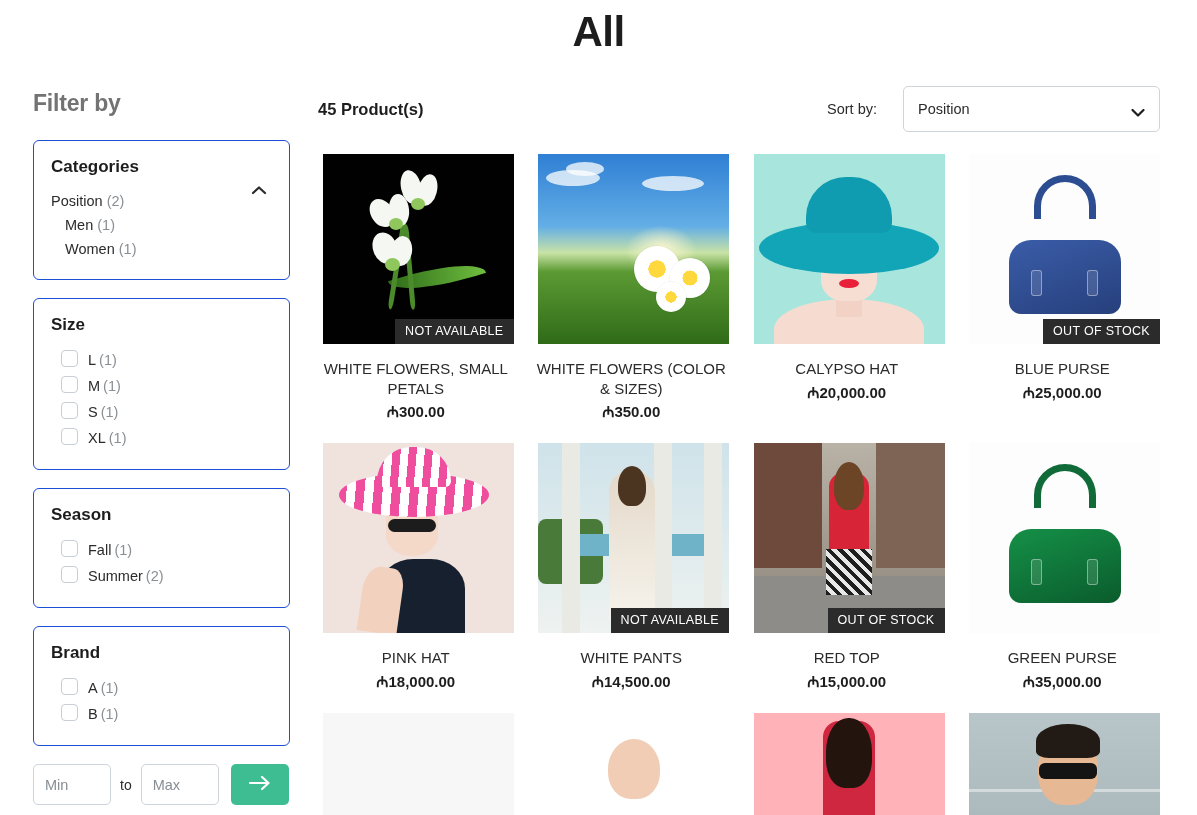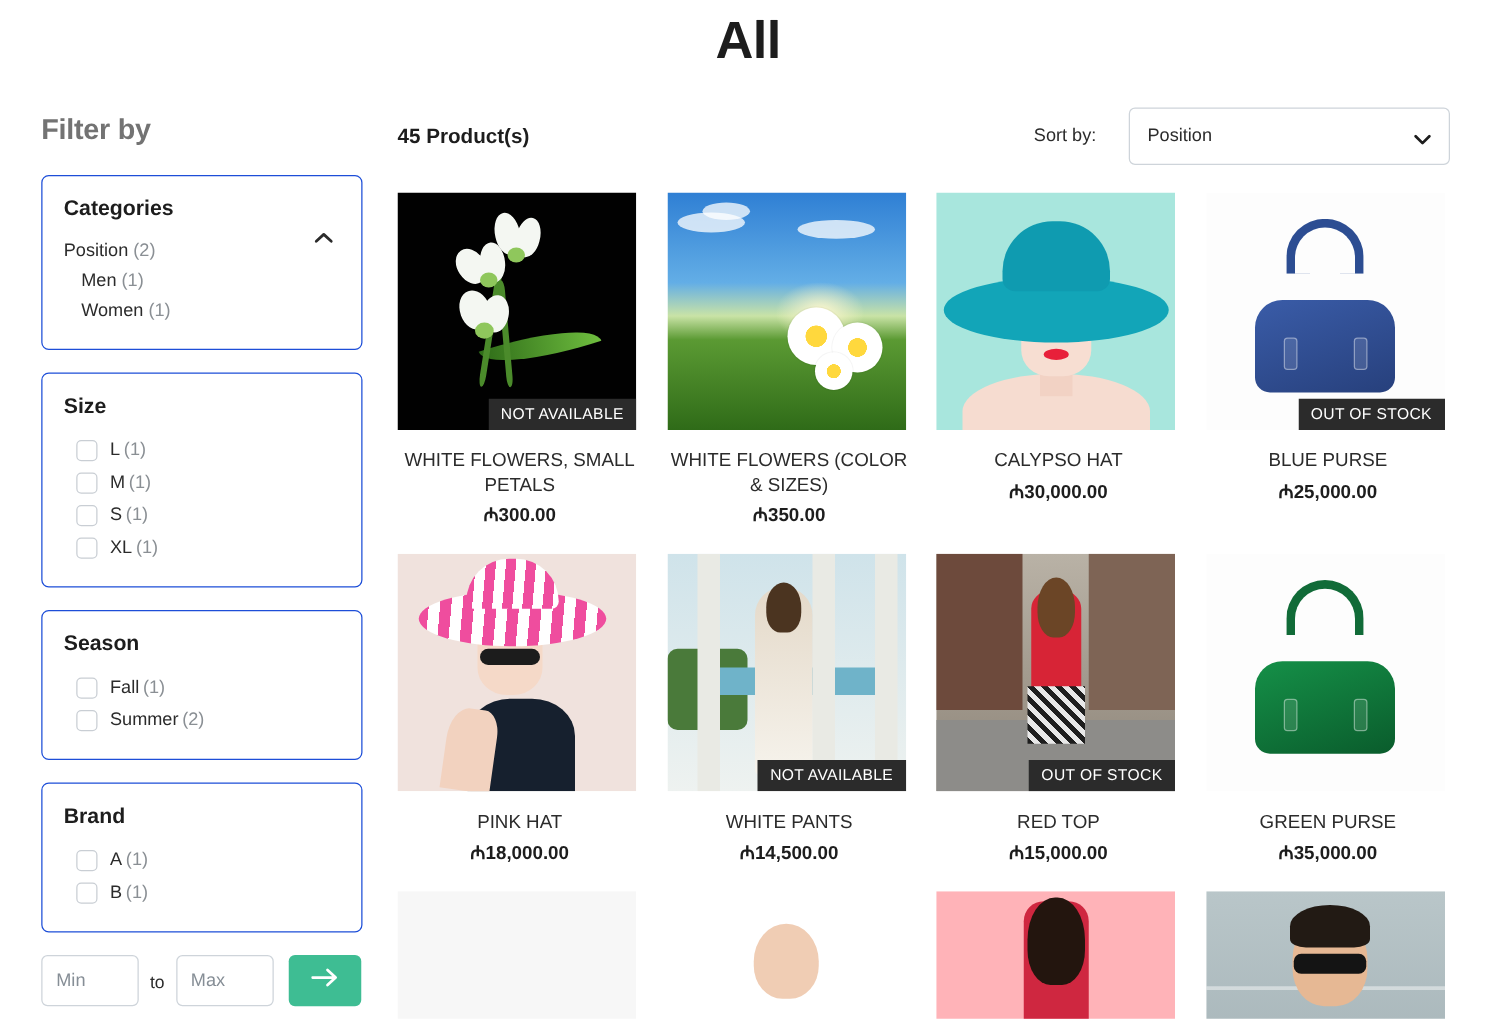--- a/index.html
+++ b/index.html
@@ -60,21 +60,21 @@
   .chev {
     position: absolute;
     right: 22px;
     top: 44px;
     width: 16px; height: 10px;
     cursor: pointer;
   }
   .chev svg { display: block; }
 
   .opt-row {
-    display: flex; align-items: center;
+    display: flex; 
     padding: 3px 0 3px 10px;
     font-size: 14.5px; color: #2b2b2b;
     cursor: pointer;
     line-height: 20px;
   }
   .cb {
     width: 17px; height: 17px;
     border: 1px solid #c9ced4;
     border-radius: 4px;
     background: #fff;
@@ -145,21 +145,21 @@
   .grid {
     display: grid;
     grid-template-columns: repeat(4, 1fr);
     column-gap: 20px;
     row-gap: 0;
   }
   .card { padding-bottom: 22px; }
   .thumb-box {
     position: relative;
     height: 148px;
-    display: flex; align-items: center; justify-content: flex-start;
+    display: flex; align-items: center; justify-content: flex-end;
     overflow: hidden;
     background: #fff;
   }
   .thumb-box.tall { height: 190px; }
   .thumb {
     width: 191px; height: 100%;
     position: relative;
     overflow: hidden;
   }
   .badge {
@@ -600,21 +600,21 @@
                 <div class="shoulders"></div>
                 <div class="neck"></div>
                 <div class="face"></div>
                 <div class="lips"></div>
                 <div class="hat-brim"></div>
                 <div class="hat-crown"></div>
               </div>
             </div>
           </div>
           <div class="pname">CALYPSO HAT</div>
-          <div class="pprice">₼30,000.00</div>
+          <div class="pprice">₼20,000.00</div>
         </div>
 
         <div class="card">
           <div class="thumb-box tall">
             <div class="thumb">
               <div class="art a-purse">
                 <div class="handle"></div>
                 <div class="body blue"></div>
                 <div class="strap" style="left:62px;top:116px;"></div>
                 <div class="strap" style="left:118px;top:116px;"></div>

